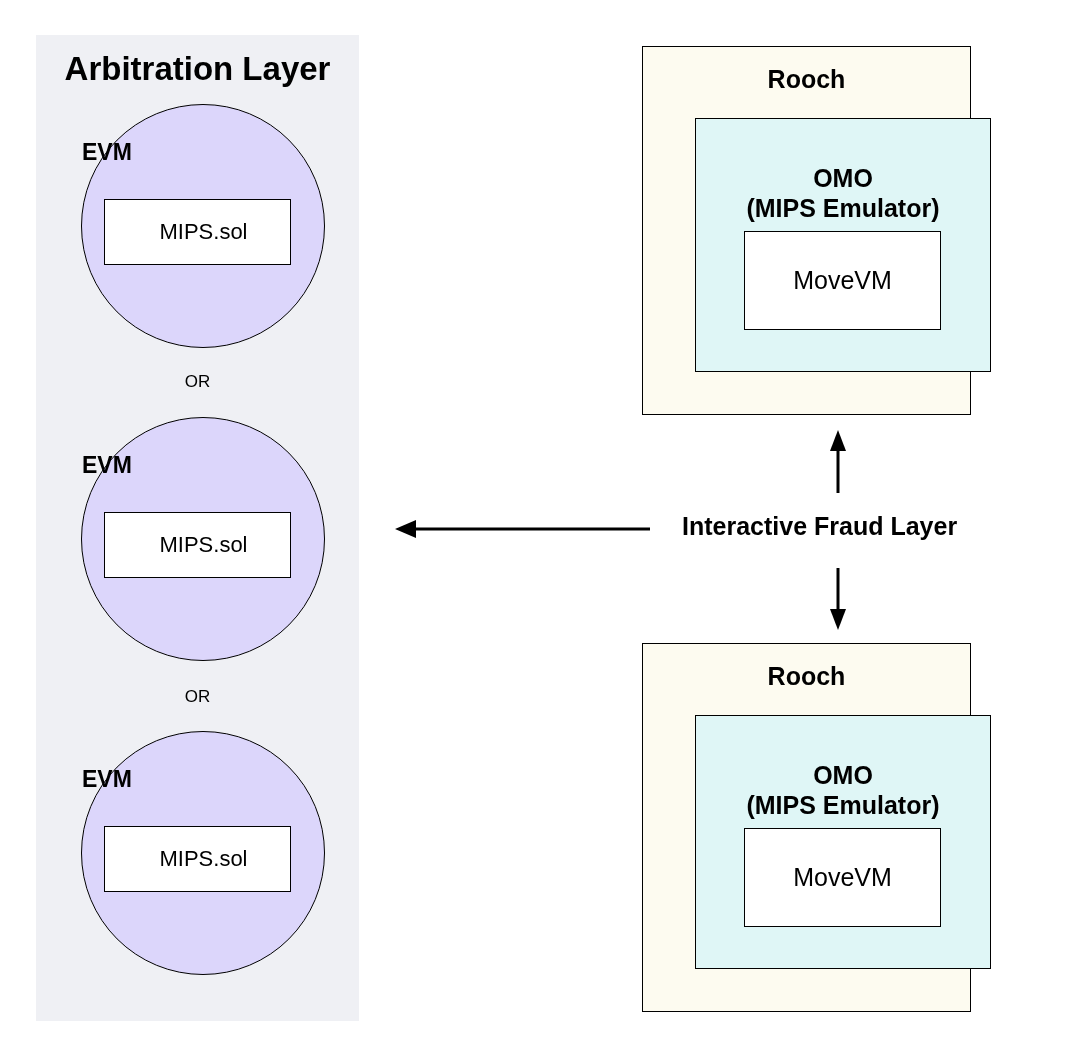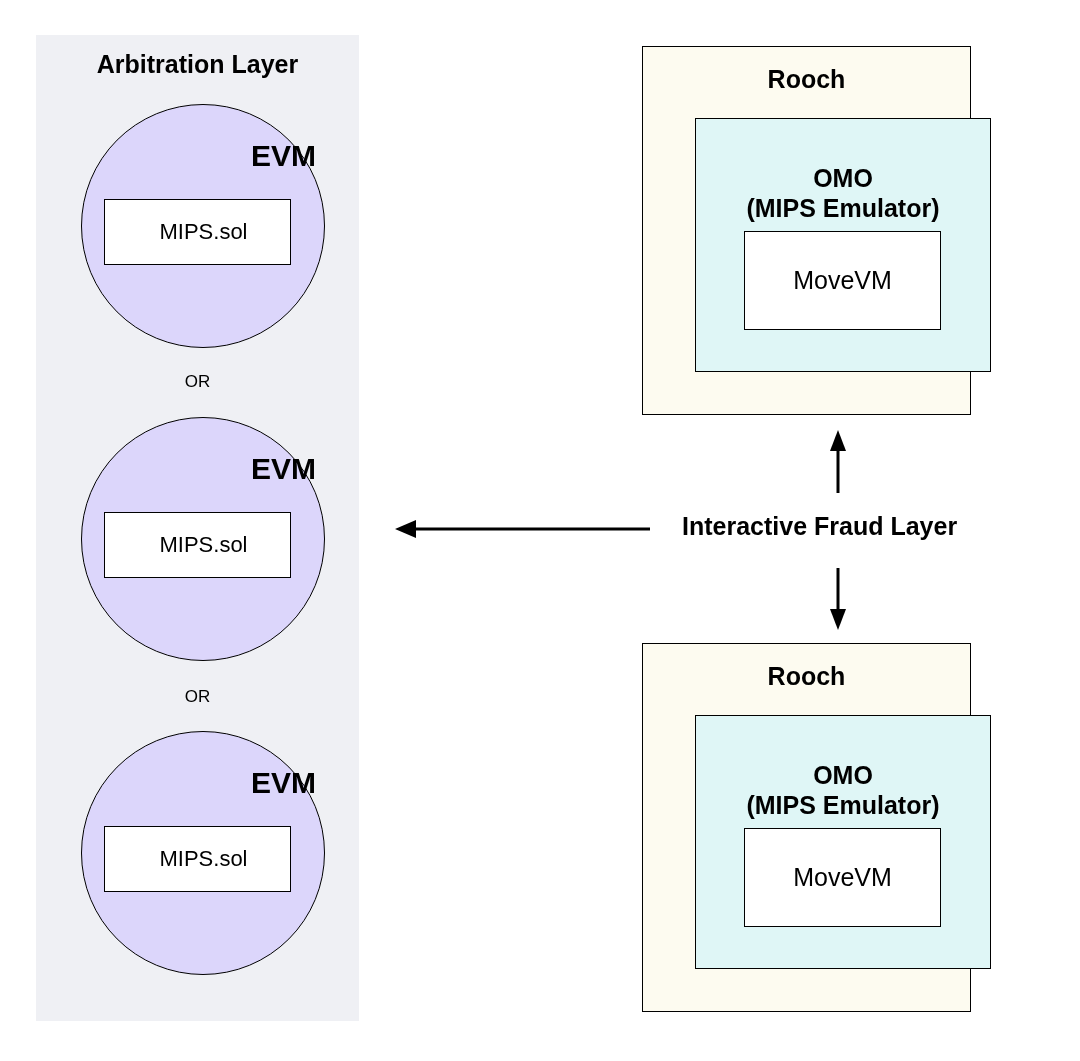--- a/index.html
+++ b/index.html
@@ -1,23 +1,23 @@
 <!DOCTYPE html>
 <html><head>
 <meta charset="utf-8">
 <style>
   html, body { margin: 0; padding: 0; background: #ffffff; }
   body { width: 1080px; height: 1061px; position: relative; overflow: hidden;
          font-family: "Liberation Sans", sans-serif; color: #000; }
   .abs { position: absolute; }
   .arb-panel { left: 36px; top: 35px; width: 323px; height: 986px; background: #eff0f4; }
-  .arb-title { left: 36px; top: 50px; width: 323px; text-align: center; font-size: 25px; font-weight: bold; }
+  .arb-title { left: 36px; top: 50px; width: 323px; text-align: center; font-size: 33px; font-weight: bold; }
   .circle { width: 244px; height: 244px; border: 1.5px solid #000; border-radius: 50%;
             background: #dcd6fb; box-sizing: border-box; left: 81px; }
-  .circle-label { position: absolute; left: 0; right: 8px; top: 34px; text-align: right; font-size: 30px; font-weight: bold; }
+  .circle-label { position: absolute; left: 0; right: 16px; top: 34px; text-align: left; font-size: 23px; font-weight: bold; }
   .circle-box { position: absolute; left: 22px; top: 94px; width: 187px; height: 66px; background: #fff;
                 border: 1.5px solid #000; box-sizing: border-box; display: flex; align-items: center; justify-content: center;
                 font-size: 22px; padding-left: 12px; }
   .or-label { left: 36px; width: 323px; text-align: center; font-size: 17px; }
   .rooch { left: 642px; width: 329px; height: 369px; border: 1.5px solid #000; background: #fdfbf0; box-sizing: border-box; }
   .rooch-title { position: absolute; left: 0; right: 0; top: 18px; text-align: center; font-size: 25px; font-weight: bold; }
   .omo { position: absolute; left: 52px; top: 71px; width: 296px; height: 254px; background: #dff6f6;
          border: 1.5px solid #000; box-sizing: border-box; }
   .omo-title { position: absolute; left: 0; right: 0; top: 12px; text-align: center; font-size: 25px; font-weight: bold; line-height: 30px; margin-top: 32px; }
   .movevm { position: absolute; left: 48px; top: 112px; width: 197px; height: 99px; background: #fff;

